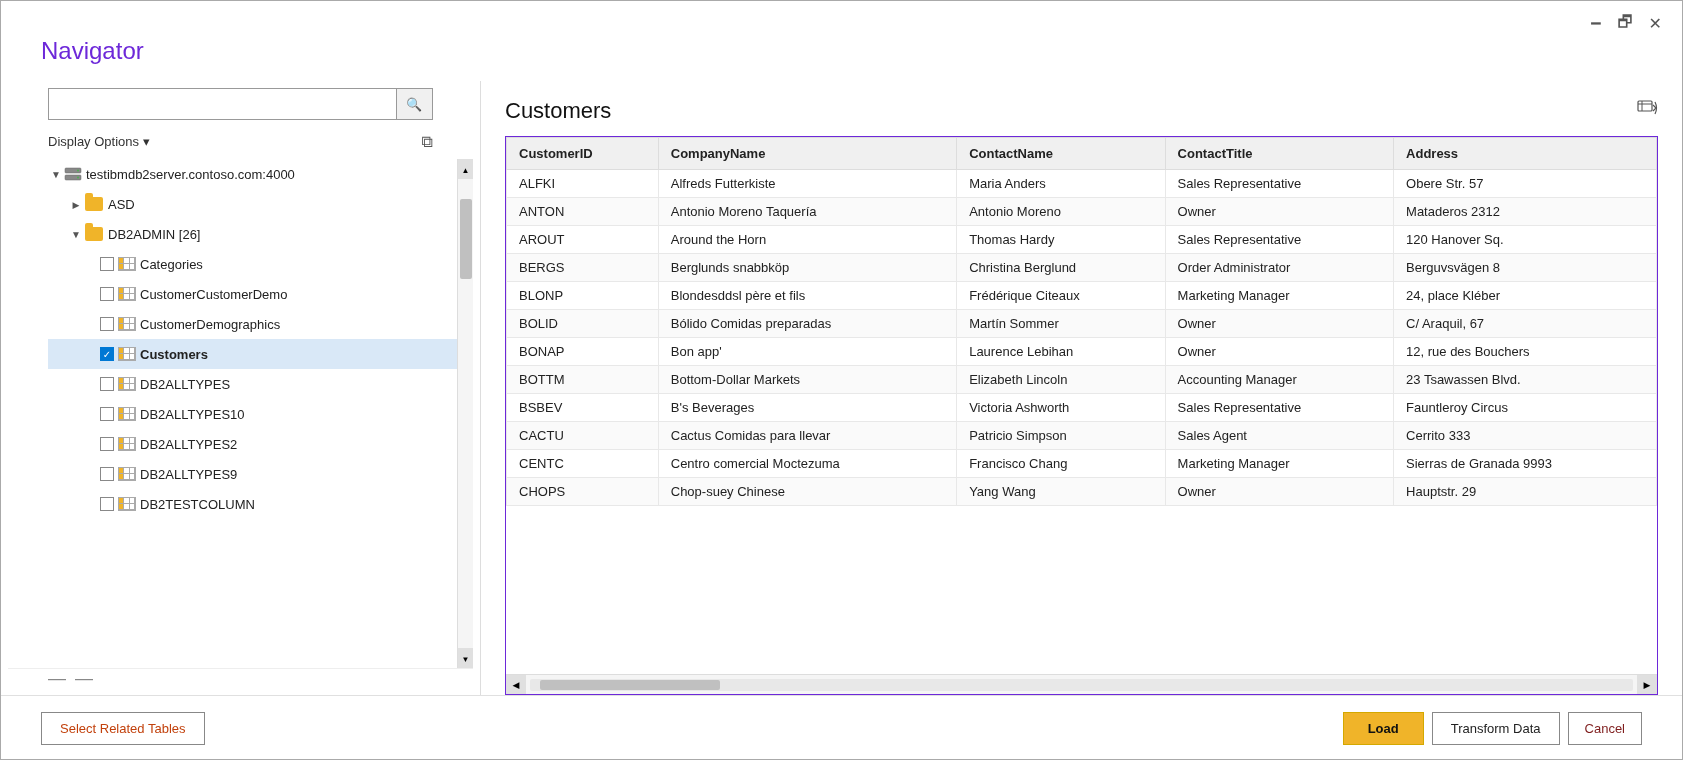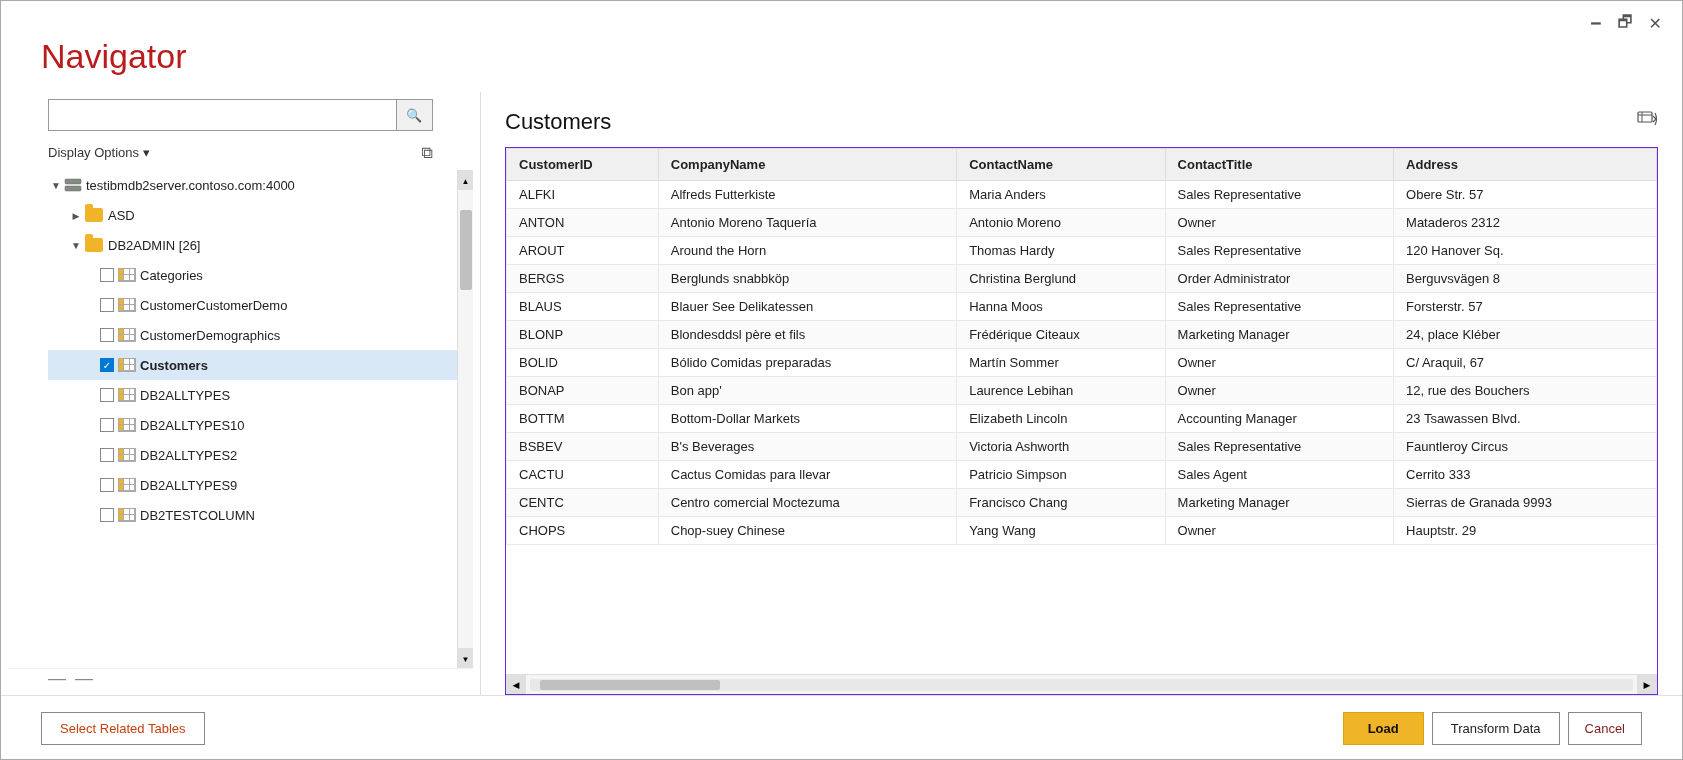--- a/index.html
+++ b/index.html
@@ -23,24 +23,24 @@
     .title-bar-btn {
       background: none;
       border: none;
       font-size: 16px;
       cursor: pointer;
       padding: 2px 8px;
       color: #555;
     }
 
     .main-title {
-      font-size: 34px;
+      font-size: 24px;
       font-weight: 300;
       padding: 0 0 16px 40px;
-      color: #b91c1c;
+      color: #6d28d9;
     }
 
     .outer {
       display: flex;
       flex-direction: column;
       height: 760px;
     }
 
     .content-area {
       display: flex;
@@ -706,27 +706,20 @@
                   <td>120 Hanover Sq.</td>
                 </tr>
                 <tr>
                   <td>BERGS</td>
                   <td>Berglunds snabbköp</td>
                   <td>Christina Berglund</td>
                   <td>Order Administrator</td>
                   <td>Berguvsvägen 8</td>
                 </tr>
                 <tr>
-                  <td>BLAUS</td>
-                  <td>Blauer See Delikatessen</td>
-                  <td>Hanna Moos</td>
-                  <td>Sales Representative</td>
-                  <td>Forsterstr. 57</td>
-                </tr>
-                <tr>
                   <td>BLONP</td>
                   <td>Blondesddsl père et fils</td>
                   <td>Frédérique Citeaux</td>
                   <td>Marketing Manager</td>
                   <td>24, place Kléber</td>
                 </tr>
                 <tr>
                   <td>BOLID</td>
                   <td>Bólido Comidas preparadas</td>
                   <td>Martín Sommer</td>

